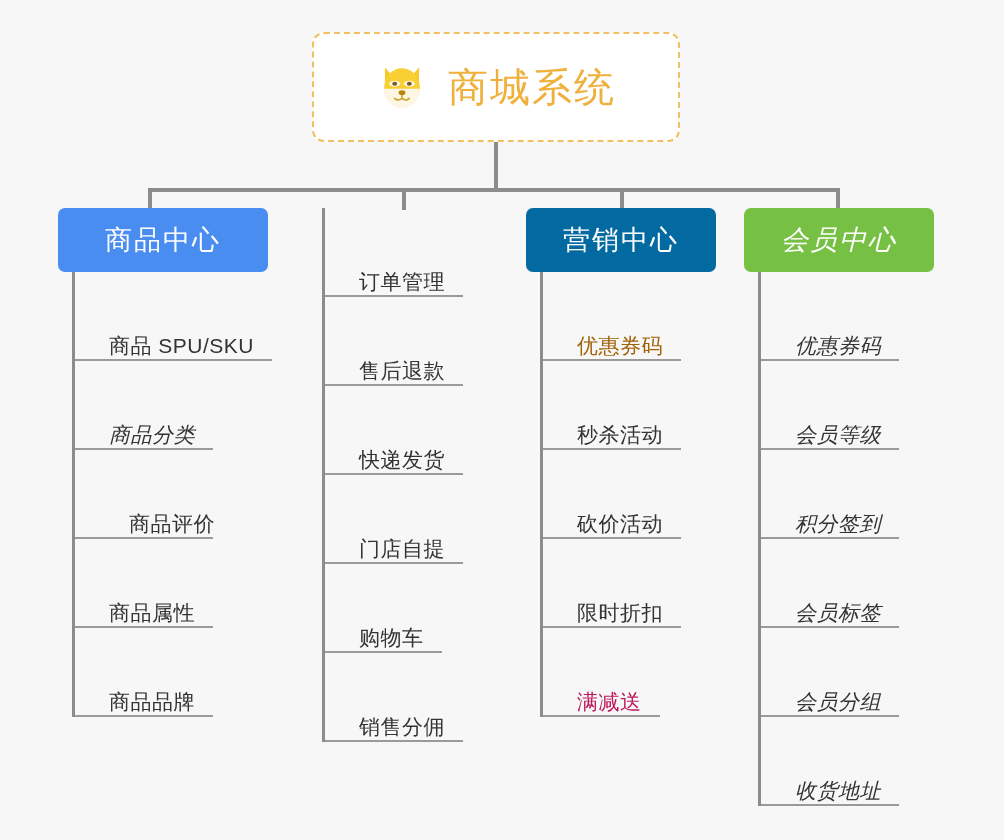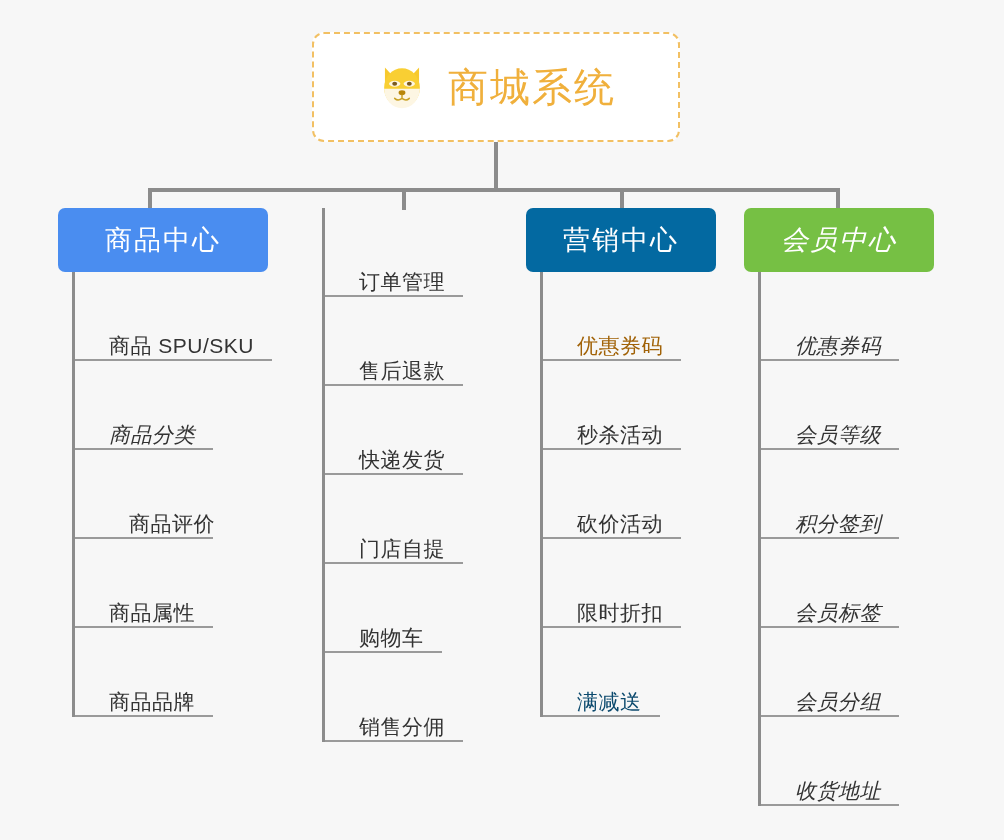--- a/index.html
+++ b/index.html
@@ -216,21 +216,21 @@
         </div>
       <div class="leaf-item">
           <span class="leaf-label" style="color: rgb(51, 51, 51);">砍价活动</span>
           <span class="leaf-rule" style="background: rgb(154, 154, 154); width: 138px;"></span>
         </div>
       <div class="leaf-item">
           <span class="leaf-label" style="color: rgb(51, 51, 51);">限时折扣</span>
           <span class="leaf-rule" style="background: rgb(154, 154, 154); width: 138px;"></span>
         </div>
       <div class="leaf-item">
-          <span class="leaf-label" style="color: #0c4a6e; text-align: right;">满减送</span>
+          <span class="leaf-label" style="color: #be185d; text-align: right;">满减送</span>
           <span class="leaf-rule" style="background: rgb(154, 154, 154); width: 116.5px;"></span>
         </div>
     </div>
   </div>
 
   <div class="branch b3">
     <div class="branch-head" style="background: rgb(118, 192, 68);">
       <span>会员中心</span>
     </div>
     <div class="leaf-list" style="border-left-color: rgb(140, 140, 140);">

